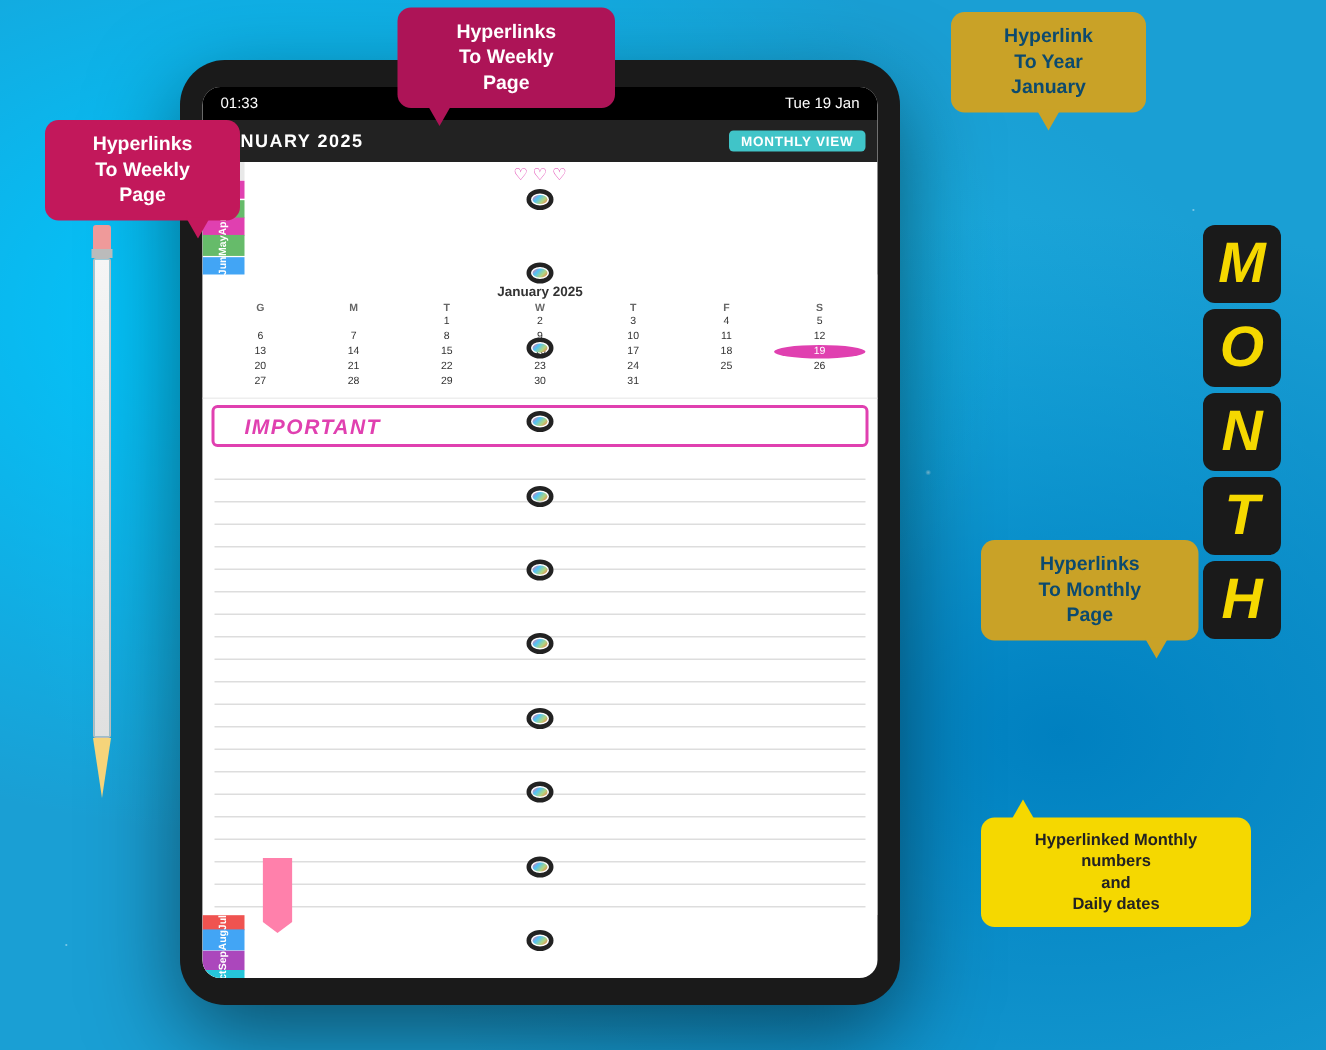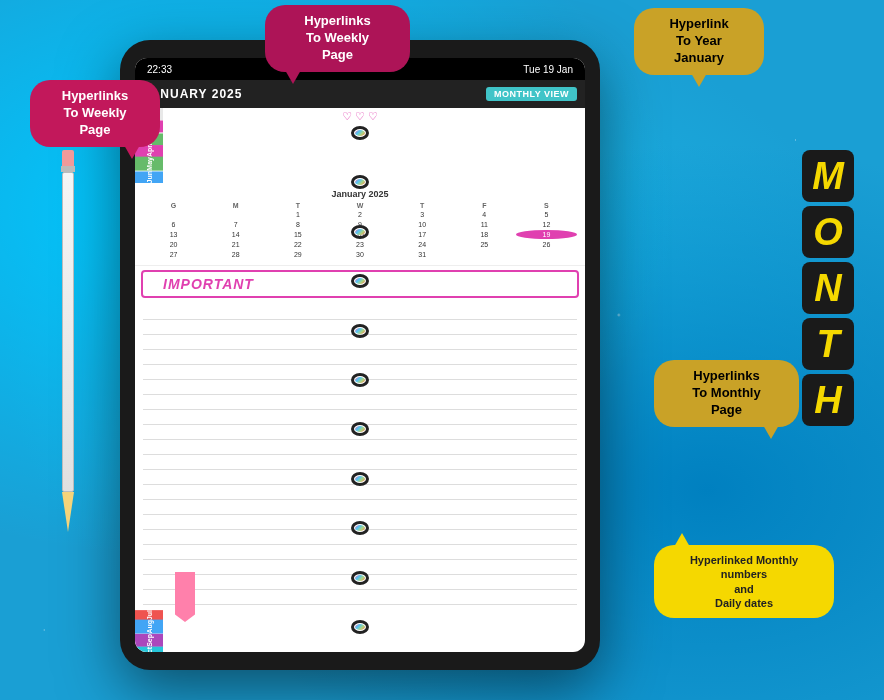--- a/index.html
+++ b/index.html
@@ -316,42 +316,42 @@
     .pencil-band {
       width: 14px;
       height: 6px;
       background: #bbb;
       margin: 0 auto;
     }
 
     
     .tooltip {
       position: absolute;
-      border-radius: 20px;
+      border-radius: 9px;
       padding: 8px 25px;
       font-weight: bold;
       font-size: 13px;
       text-align: center;
       line-height: 1.3;
       z-index: 20;
     }
 
     .tooltip-pink {
       background: #c2185b;
       color: #fff;
     }
 
     .tooltip-dark-pink {
       background: #ad1457;
       color: #fff;
     }
 
     .tooltip-gold {
       background: #c9a227;
-      color: #000000;
+      color: #0c4a6e;
     }
 
     .tooltip-yellow {
       background: #f5d800;
       color: #222;
     }
 
     .tooltip::after {
       content: '';
       position: absolute;
@@ -451,21 +451,21 @@
   <div class="pencil-eraser"></div>
   <div class="pencil-band"></div>
   <div class="pencil-body"></div>
   <div class="pencil-tip"></div>
 </div>
 
 <div class="tablet">
   <div class="tablet-screen">
 
     <div class="status-bar">
-      <span>22:33</span>
+      <span>01:33</span>
       <span>Tue 19 Jan</span>
     </div>
 
     <div class="planner-header">
       <span class="header-title">
         <span>JANUARY</span>
         <span>2025</span>
       </span>
       <div class="hearts-decoration">♡ ♡ ♡</div>
       <div class="monthly-view-btn">MONTHLY VIEW</div>

